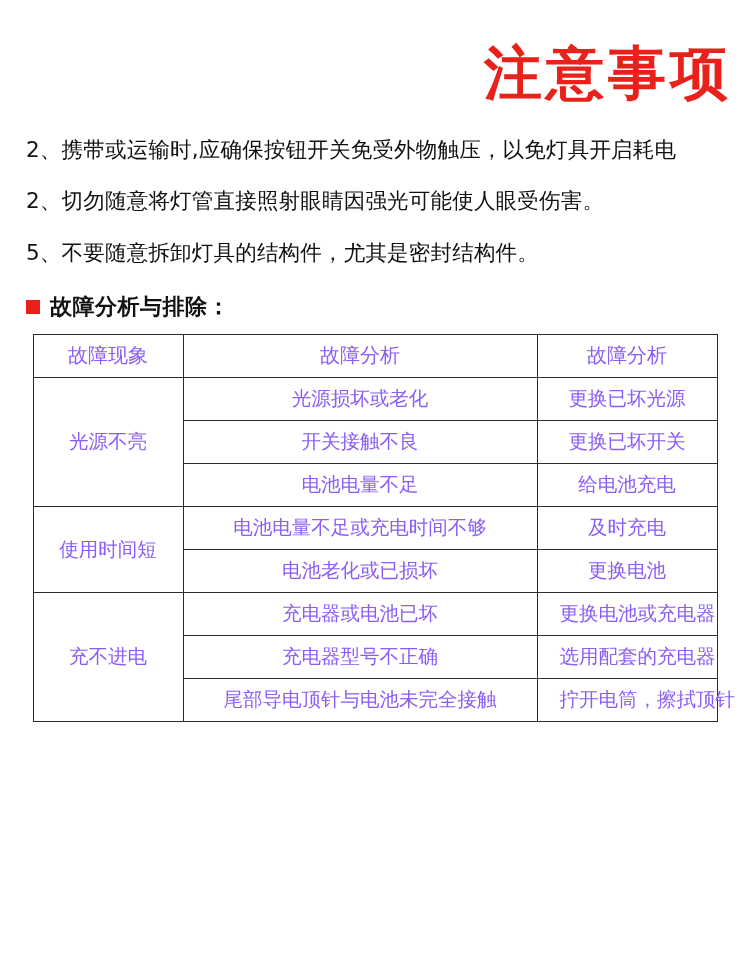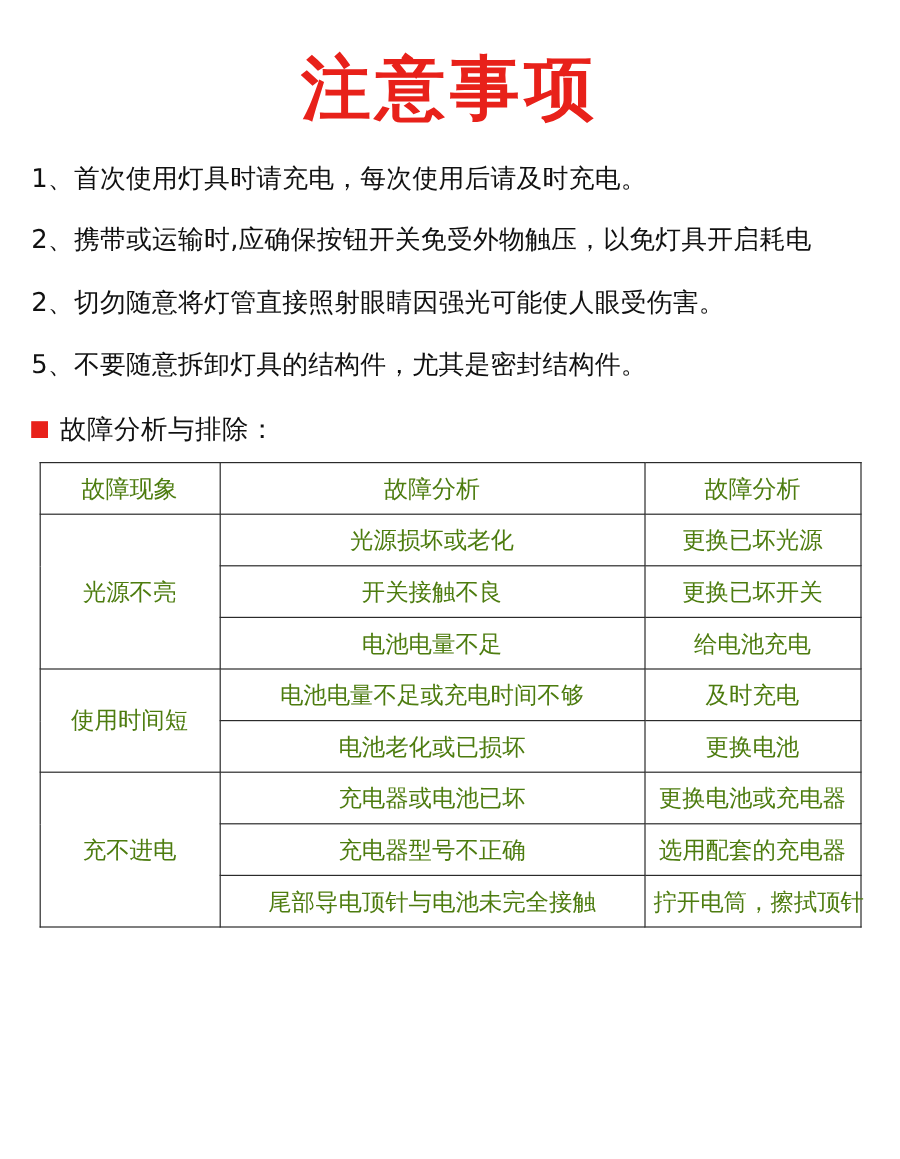--- a/index.html
+++ b/index.html
@@ -15,21 +15,21 @@
     overflow: hidden;
   }
   .page {
     position: relative;
     width: 750px;
     height: 966px;
     box-sizing: border-box;
     padding: 0 18px;
   }
   .title {
-    text-align: center;
+    text-align: right;
     color: #e8211a;
     font-size: 58px;
     font-weight: bold;
     letter-spacing: 4px;
     margin-top: 42px;
     margin-bottom: 28px;
     line-height: 1.1;
   }
   .notes {
     margin: 0 6px 0 8px;
@@ -49,55 +49,54 @@
   }
   .section-bullet {
     width: 14px;
     height: 14px;
     background: #e8211a;
     margin-right: 10px;
     flex: none;
   }
   .section-title {
     font-size: 22px;
-    font-weight: normal;
+    font-weight: bold;
     color: #111111;
     letter-spacing: 0.5px;
   }
   table.fault {
     border-collapse: collapse;
     width: 684px;
     margin: 0 auto;
     table-layout: fixed;
   }
   table.fault td {
     border: 1px solid #2b2b2b;
     text-align: center;
     font-size: 19.5px;
-    color: #4d7c0f;
+    color: #8b5cf6;
     height: 38px;
-    padding: 2px 7px;
+    padding: 2px 22px;
     white-space: nowrap;
   }
   table.fault tr.header td {
     font-size: 20px;
   }
   .col1 { width: 150px; }
   .col2 { width: 354px; }
   .col3 { width: 180px; }
 </style>
 </head>
 <body>
 
 <div class="page">
 
   <h1 class="title">注意事项</h1>
 
   <div class="notes">
-    <div class="note-item">1、首次使用灯具时请充电，每次使用后请及时充电。</div>
     <div class="note-item">2、携带或运输时,应确保按钮开关免受外物触压，以免灯具开启耗电</div>
     <div class="note-item">2、切勿随意将灯管直接照射眼睛因强光可能使人眼受伤害。</div>
     <div class="note-item">5、不要随意拆卸灯具的结构件，尤其是密封结构件。</div>
   </div>
 
   <div class="section-head">
     <span class="section-bullet"></span>
     <span class="section-title">故障分析与排除：</span>
   </div>
 

